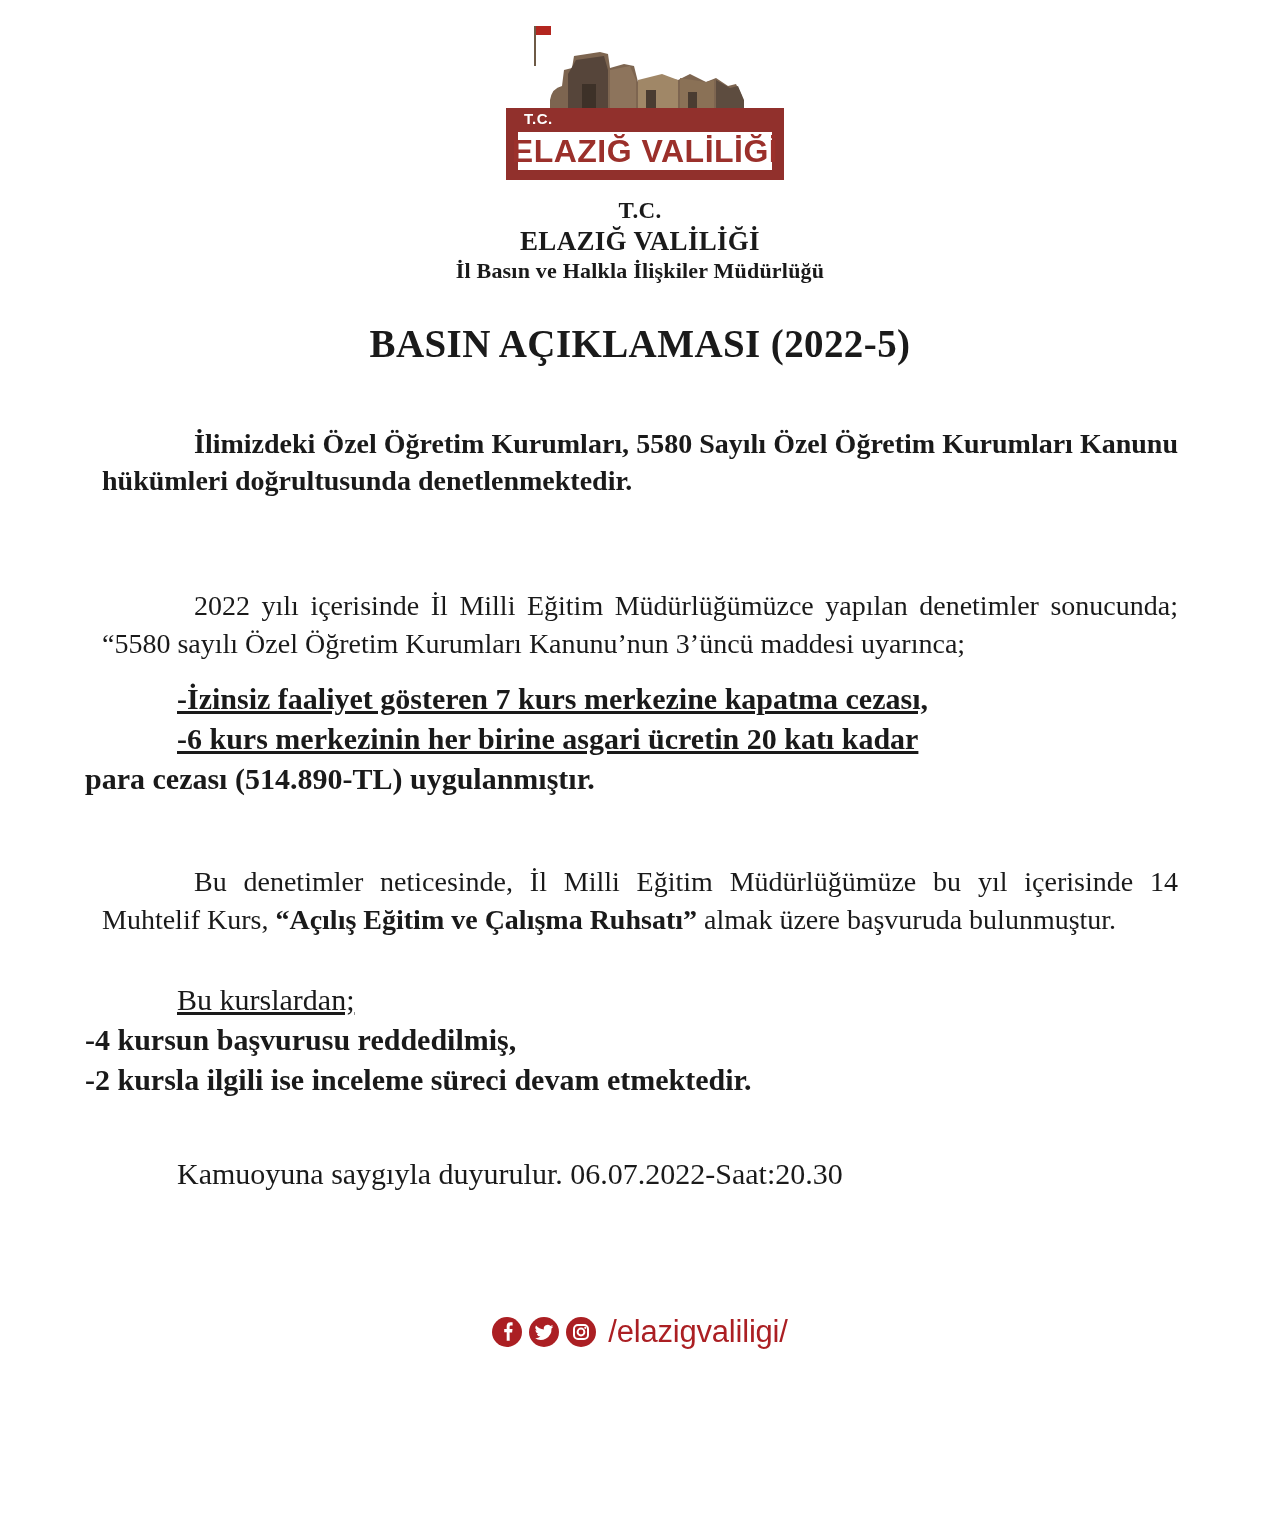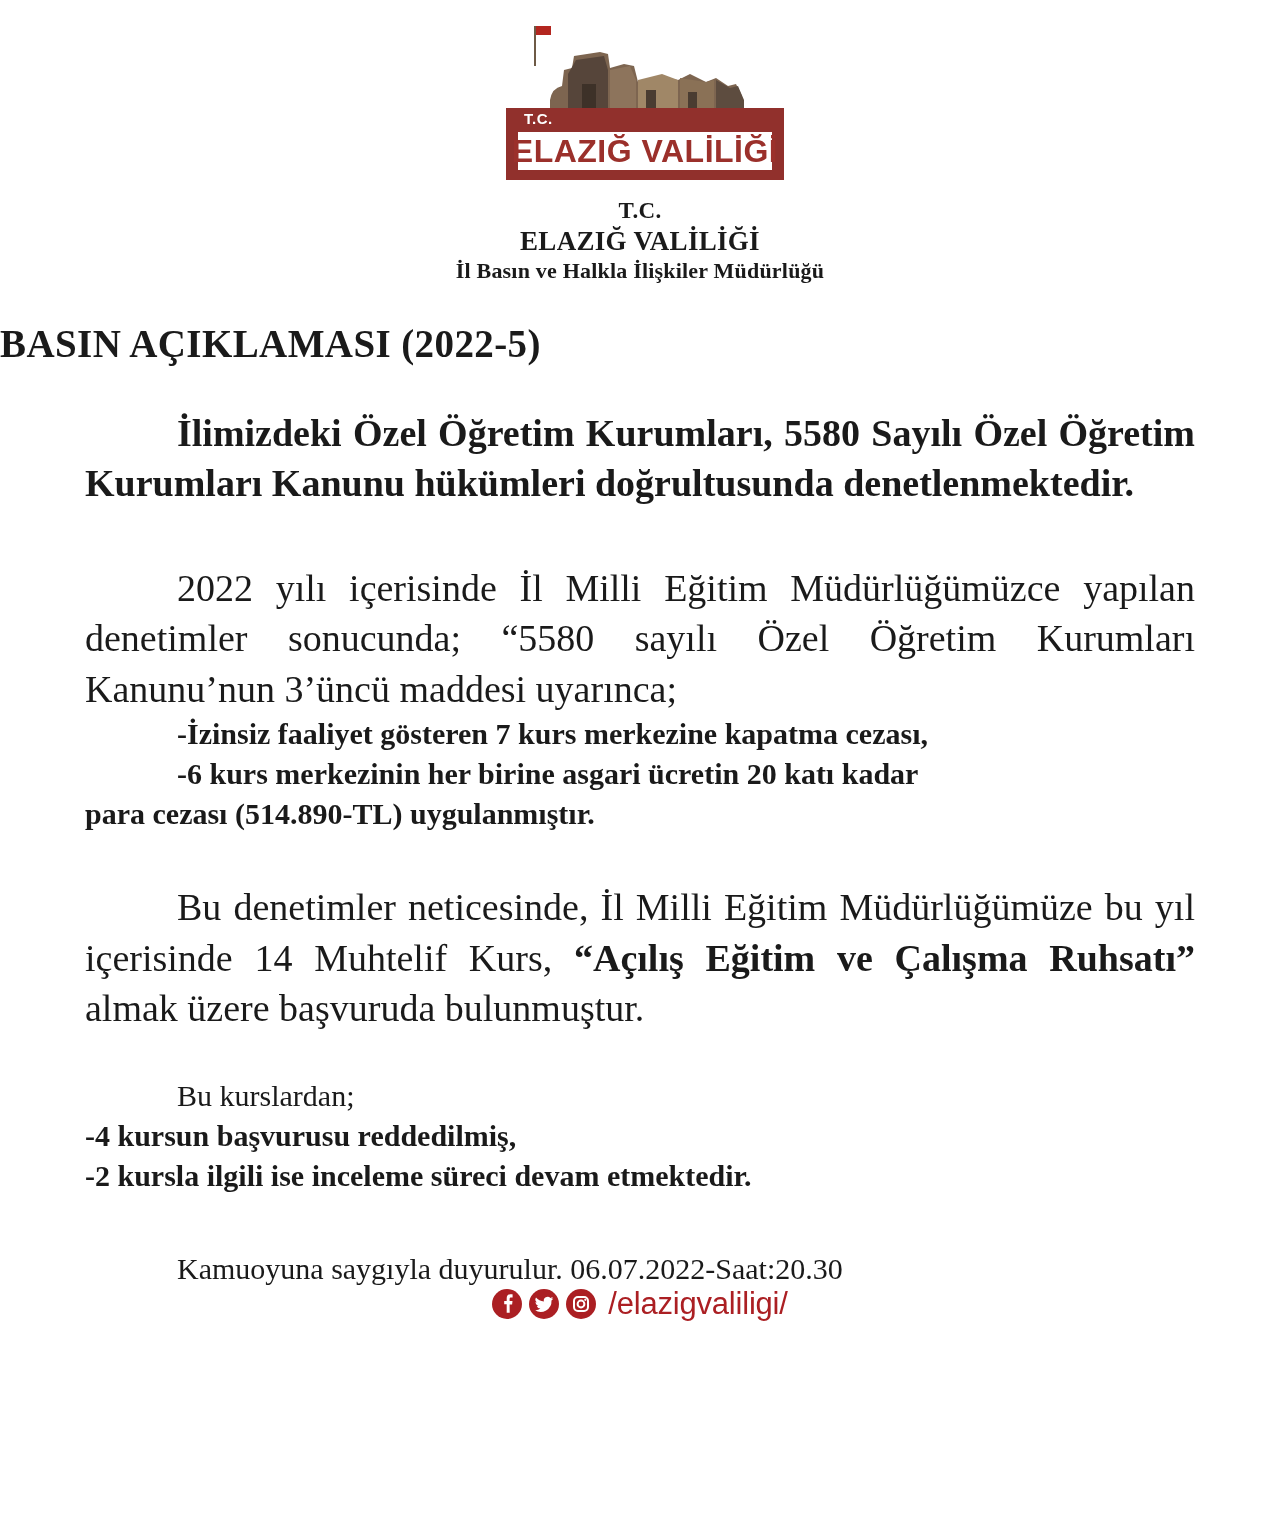--- a/index.html
+++ b/index.html
@@ -108,54 +108,55 @@
     text-align: center;
     margin-top: 10px;
     font-weight: bold;
     line-height: 1.22;
   }
   .hdr-1 { font-size: 23px; letter-spacing: 0.3px; }
   .hdr-2 { font-size: 27px; letter-spacing: 0.3px; }
   .hdr-3 { font-size: 22px; letter-spacing: 0.2px; }
 
   .doc-title {
+    text-align: center;
     font-weight: bold;
     font-size: 39px;
     letter-spacing: 0.4px;
     margin-top: 36px;
   }
 
   
   .content {
     margin: 0 auto;
     width: 1110px;
     padding-top: 42px;
   }
   .para {
-    font-size: 38px;
+    font-size: 28px;
     line-height: 1.33;
     text-align: justify;
     text-justify: inter-word;
-    margin: 0;
+    margin: 17px;
   }
   .para.bold { font-weight: bold; }
   .para.indent { text-indent: 92px; }
   .para b { font-weight: bold; }
 
   .gap-lg { height: 54px; }
   .gap-md { height: 48px; }
 
   .listline {
     font-size: 30px;
     line-height: 1.33;
     margin: 0;
     font-weight: bold;
     text-align: left;
   }
-  .listline.ind { padding-left: 92px; }
+  .listline.ind { padding-left: 92px; text-decoration: underline; }
   .listline.plain { font-weight: normal; margin-top: 42px; }
   .hang {
     font-size: 30px;
     line-height: 1.33;
     margin: 0;
     font-weight: bold;
     text-align: left;
   }
 
   .closing {
@@ -164,21 +165,21 @@
     margin: 0;
     padding-left: 92px;
     text-align: left;
     font-weight: normal;
   }
 
   
   .footer {
     position: absolute;
     left: 0;
-    bottom: 40px;
+    bottom: 12px;
     width: 100%;
     display: flex;
     align-items: center;
     justify-content: center;
     gap: 7px;
   }
   .sicon {
     width: 30px;
     height: 30px;
     border-radius: 50%;

